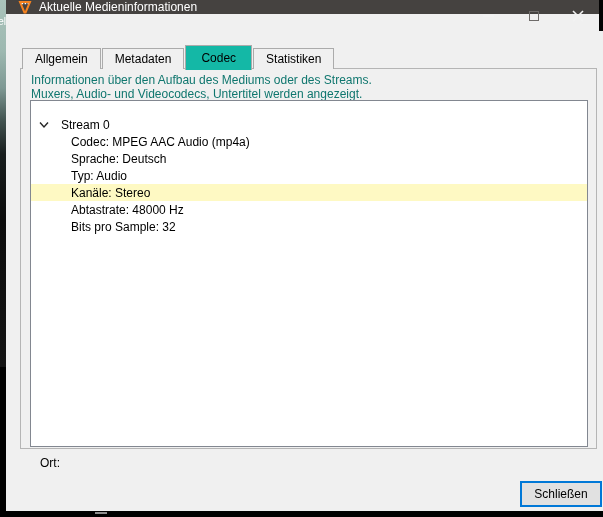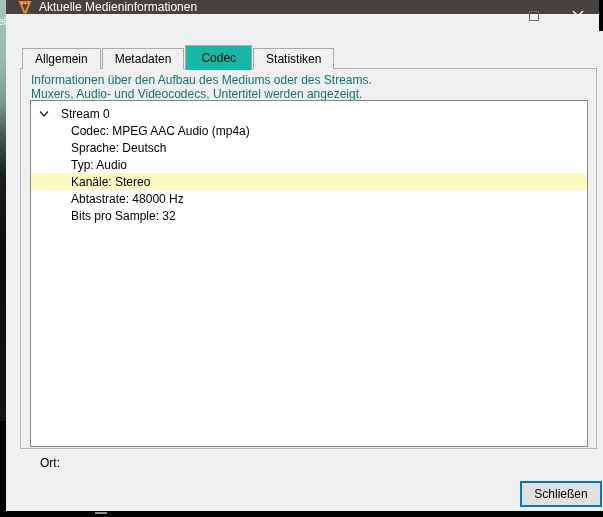--- a/index.html
+++ b/index.html
@@ -7,21 +7,21 @@
   body {
     font-family: "Liberation Sans", sans-serif;
     font-size: 12px;
     background: #000;
     color: #000;
     position: relative;
   }
 
   
   .left-strip {
-    position: absolute; left: 0; top: 0; width: 6px; height: 421px;
+    position: absolute; left: 0; top: 0; width: 6px; height: 367px;
     background: linear-gradient(#aac3bb 0%, #9db8b0 14%, #7e9893 24%, #41524f 33%, #181d1d 42%, #0c0c0c 60%, #141414 100%);
     overflow: hidden;
   }
   .left-strip .tiny-label {
     position: absolute; top: 17px; right: 0; color: #fff; font-size: 10px;
     line-height: 10px;
   }
   .bottom-strip {
     position: absolute; left: 0; top: 511px; width: 603px; height: 6px;
     background: #000; z-index: 50;
@@ -75,21 +75,21 @@
   .tabframe {
     position: absolute; left: 14px; top: 68px; width: 577px; height: 381px;
     background: #f0f0f0; border: 1px solid #b5b5b5; z-index: 2;
   }
   .description { position: absolute; left: 10px; top: 4px; line-height: 14px; font-size: 12px; color: #0f766e; }
 
   
   .tree {
     position: absolute; left: 24px; top: 100px; width: 558px; height: 347px;
     background: #ffffff; border: 1px solid #828790; z-index: 3;
-    padding-top: 4px; overflow: hidden;
+    padding-top: 15px; overflow: hidden;
   }
   .tree-row {
     height: 17px; display: flex; align-items: center; white-space: nowrap;
     font-size: 12px;
   }
   .tree-row .expander { width: 10px; height: 8px; margin-left: 8px; flex: none; }
   .tree-row.root .label { margin-left: 12px; }
   .tree-row.child .label { margin-left: 40px; }
   .tree-row.highlight { background: #fef9c3; }
 

